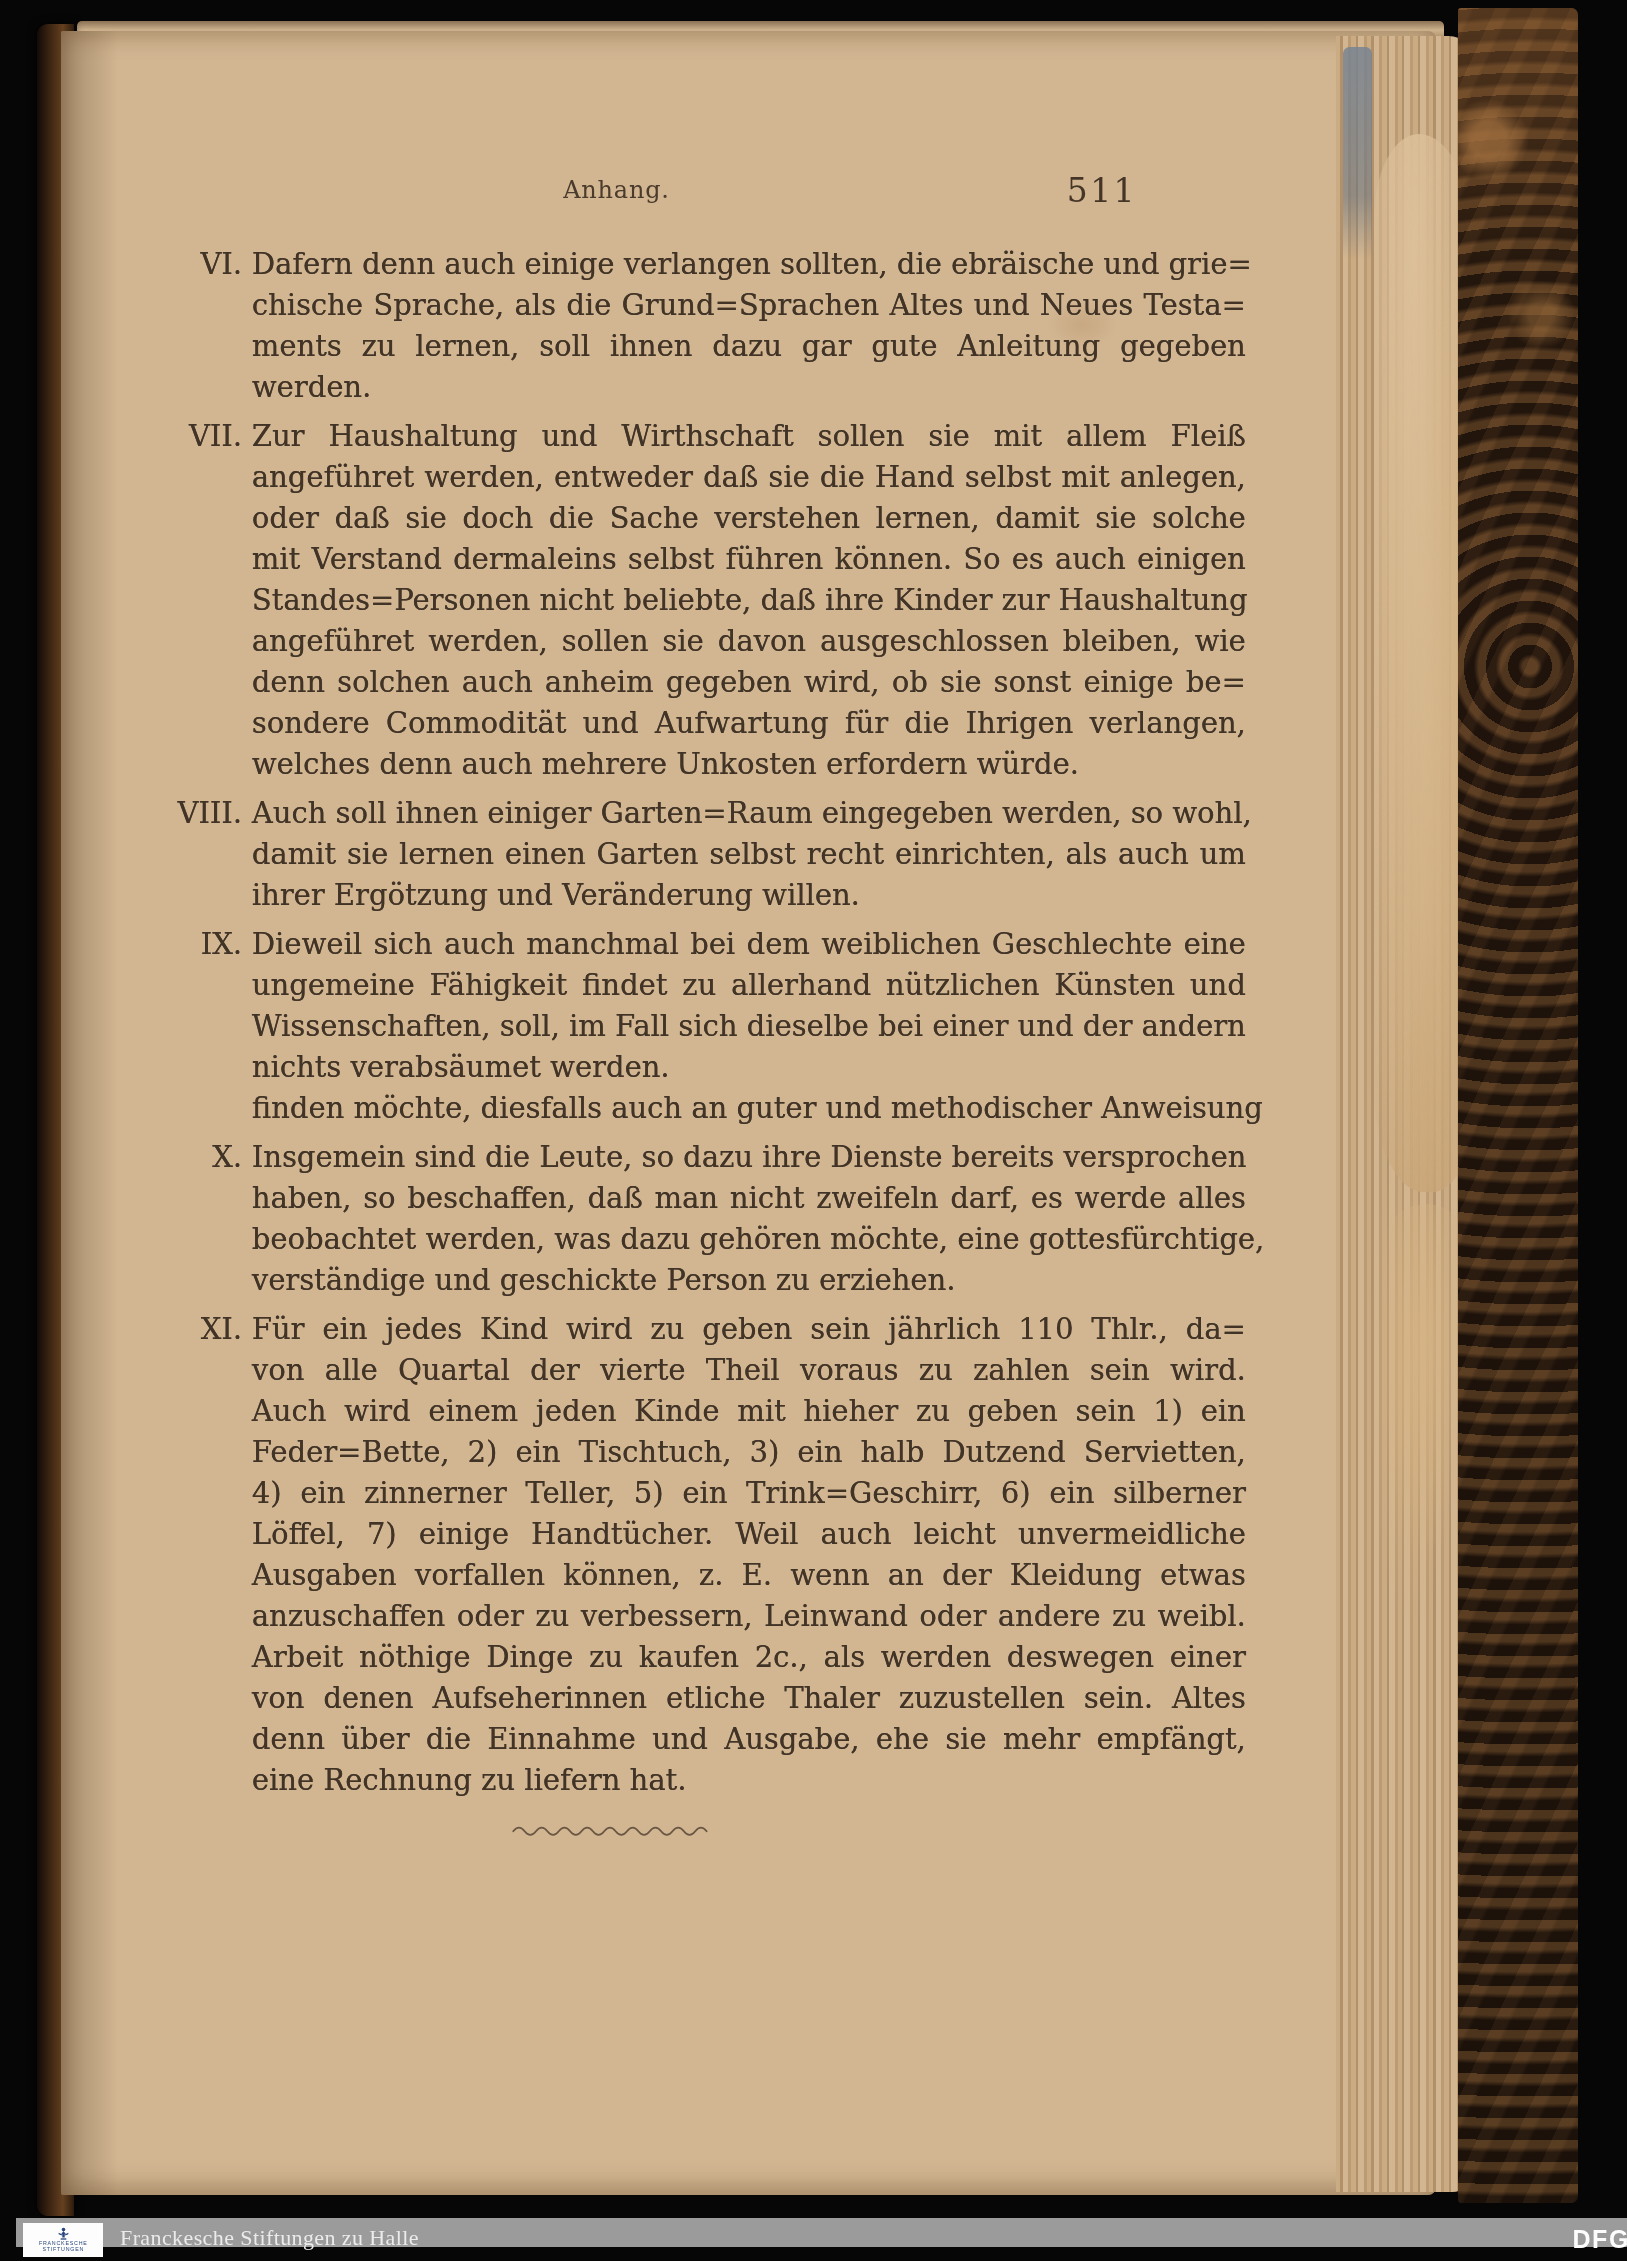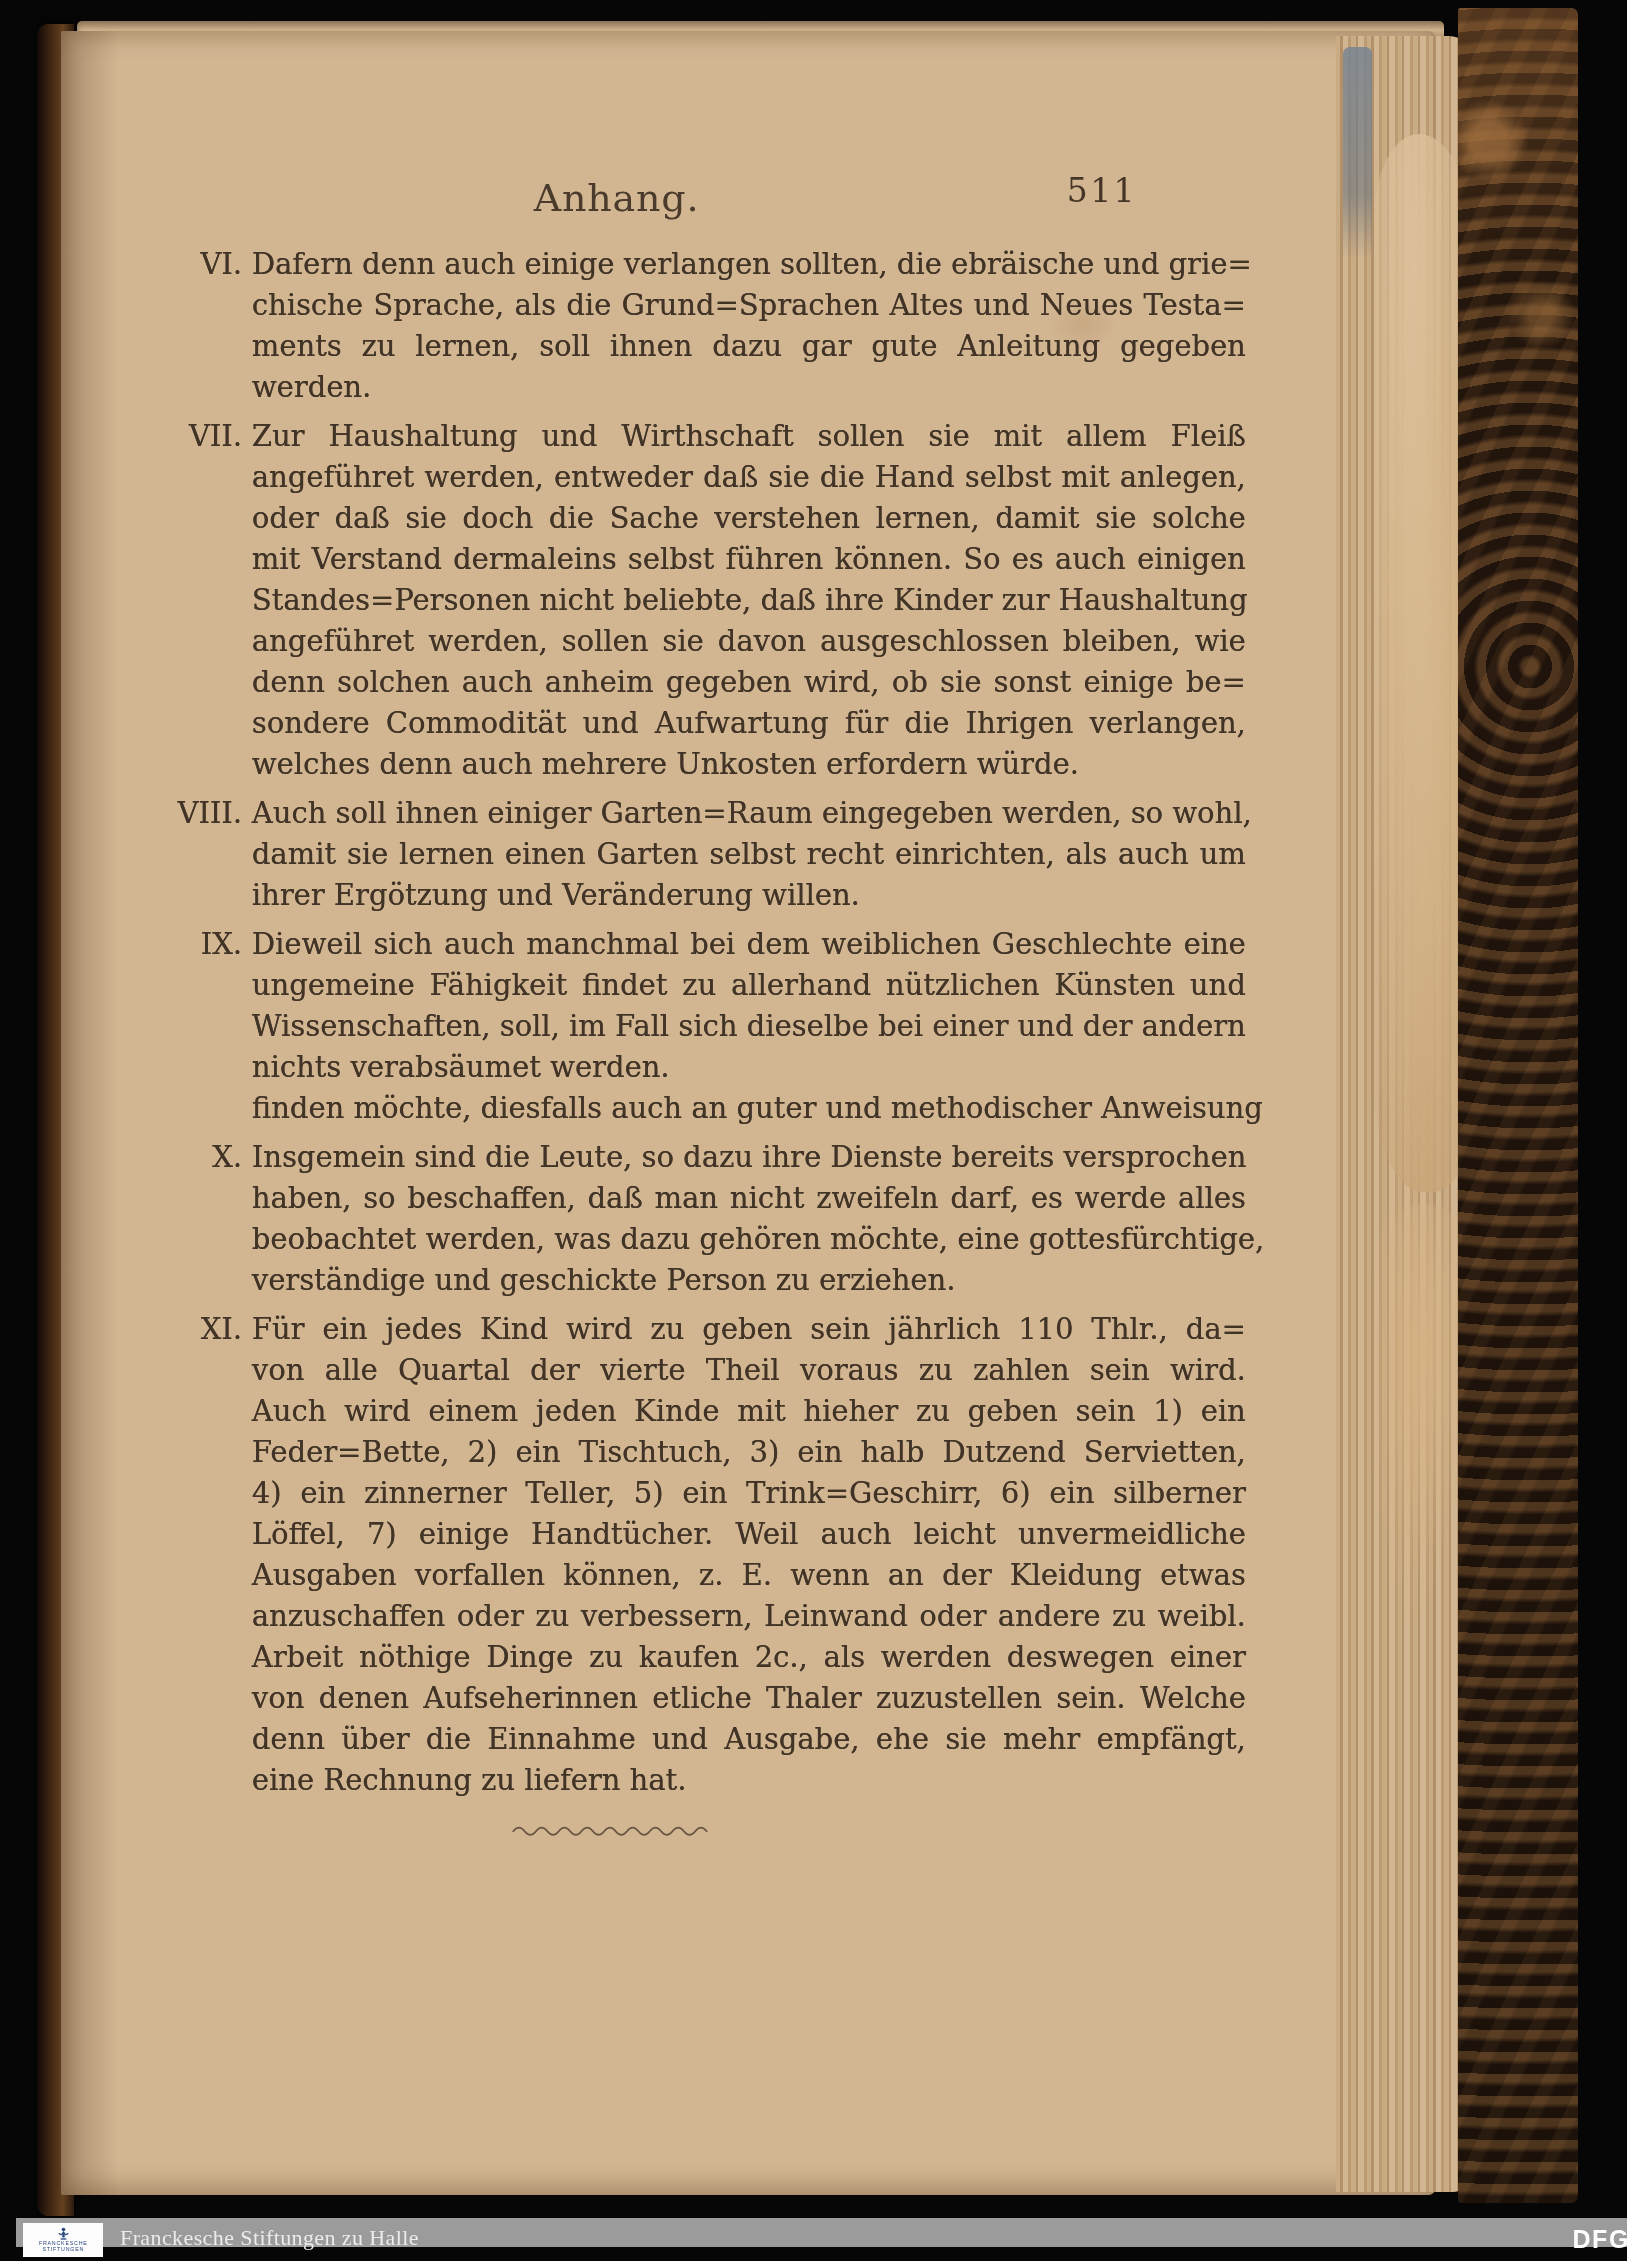--- a/index.html
+++ b/index.html
@@ -78,21 +78,21 @@
     border-radius:3.3px 6.5px 6.5px 3.3px;
   }
   .cover-top-light{
     position:absolute;left:1458px;top:8.1px;width:120px;height:269px;
     background:linear-gradient(180deg,rgba(150,100,55,.40),transparent);
     border-radius:3.3px 6.5px 0 0;
   }
   
   .page-header-title{
     position:absolute;left:393px;top:145px;width:325px;
-    text-align:center;font-size:38px;color:#4a3b2c;letter-spacing:0.8px;
+    text-align:center;font-size:24px;color:#4a3b2c;letter-spacing:0.8px;
   }
   .page-header-number{
     position:absolute;right:299px;top:140px;
     font-size:33px;color:#443527;letter-spacing:2.4px;margin-left:46px;
   }
   .body-text{
     position:absolute;left:106px;top:213px;width:1082px;
     color:#413427;font-size:29px;
     text-shadow:0.2px 0 0 rgba(65,52,39,.85);
   }
@@ -202,21 +202,21 @@
     <div class="lines">
             <div class="line">Für ein jedes Kind wird zu geben sein jährlich 110 Thlr., da=</div>
             <div class="line">von alle Quartal der vierte Theil voraus zu zahlen sein wird.</div>
             <div class="line">Auch wird einem jeden Kinde mit hieher zu geben sein 1) ein</div>
             <div class="line">Feder=Bette, 2) ein Tischtuch, 3) ein halb Dutzend Servietten,</div>
             <div class="line">4) ein zinnerner Teller, 5) ein Trink=Geschirr, 6) ein silberner</div>
             <div class="line">Löffel, 7) einige Handtücher.  Weil auch leicht unvermeidliche</div>
             <div class="line">Ausgaben vorfallen können, z. E. wenn an der Kleidung etwas</div>
             <div class="line">anzuschaffen oder zu verbessern, Leinwand oder andere zu weibl.</div>
             <div class="line">Arbeit nöthige Dinge zu kaufen 2c., als werden deswegen einer</div>
-            <div class="line">von denen Aufseherinnen etliche Thaler zuzustellen sein.  Welche</div>
+            <div class="line">von denen Aufseherinnen etliche Thaler zuzustellen sein.  Altes</div>
             <div class="line">denn über die Einnahme und Ausgabe, ehe sie mehr empfängt,</div>
             <div class="line lastline">eine Rechnung zu liefern hat.</div>
           </div>
   </div>
 </div>
   </div>
 
   <div class="wavy-divider">
     <svg width="208" height="13" viewBox="0 0 256 16">
       <path d="M4 9 q7 -9 14 0 t14 0 t14 0 t14 0 t14 0 t14 0 t14 0 t14 0 t14 0 t14 0 t14 0 t14 0 t14 0 t14 0 t14 0 t14 0 t14 0" fill="none" stroke="#6a5743" stroke-width="2.2" stroke-linecap="round"></path>

